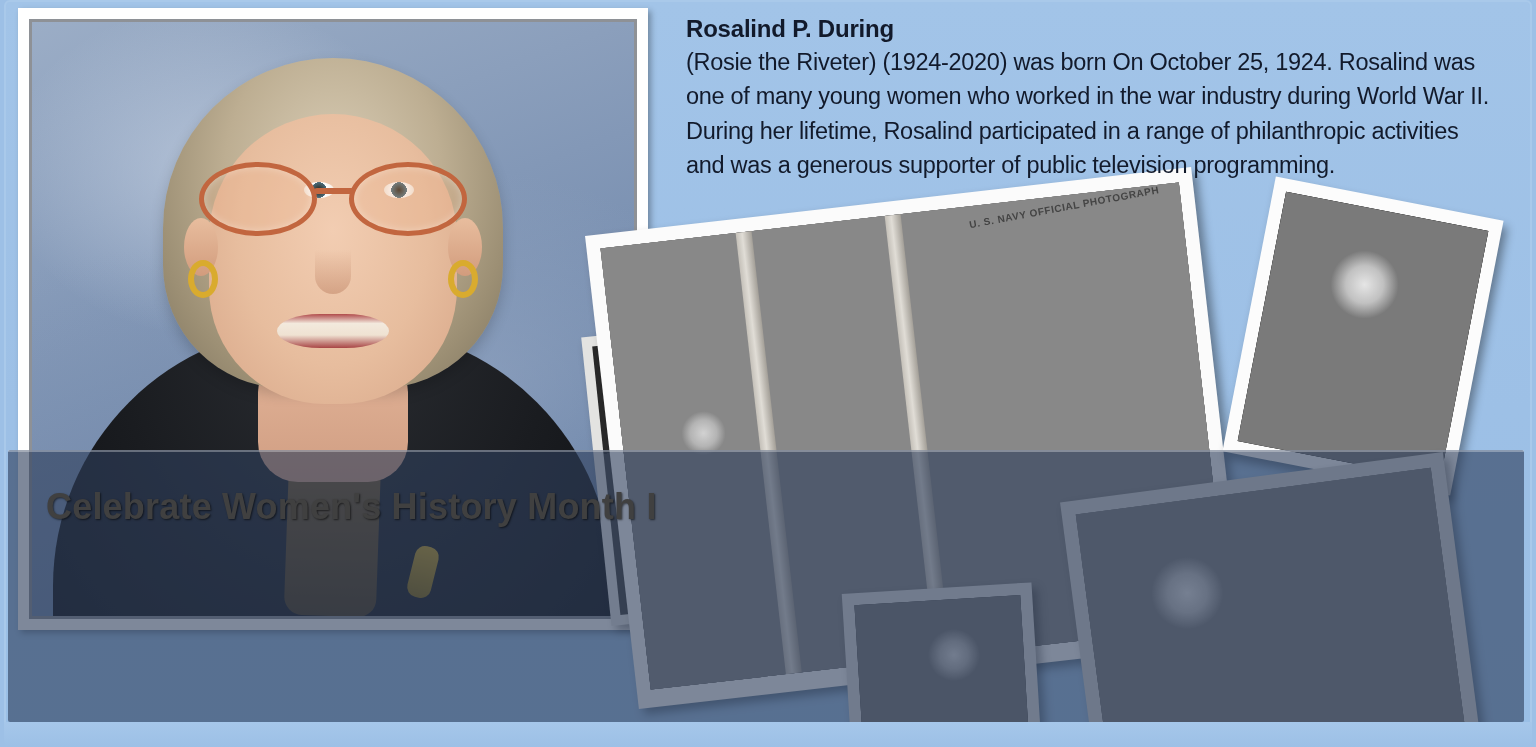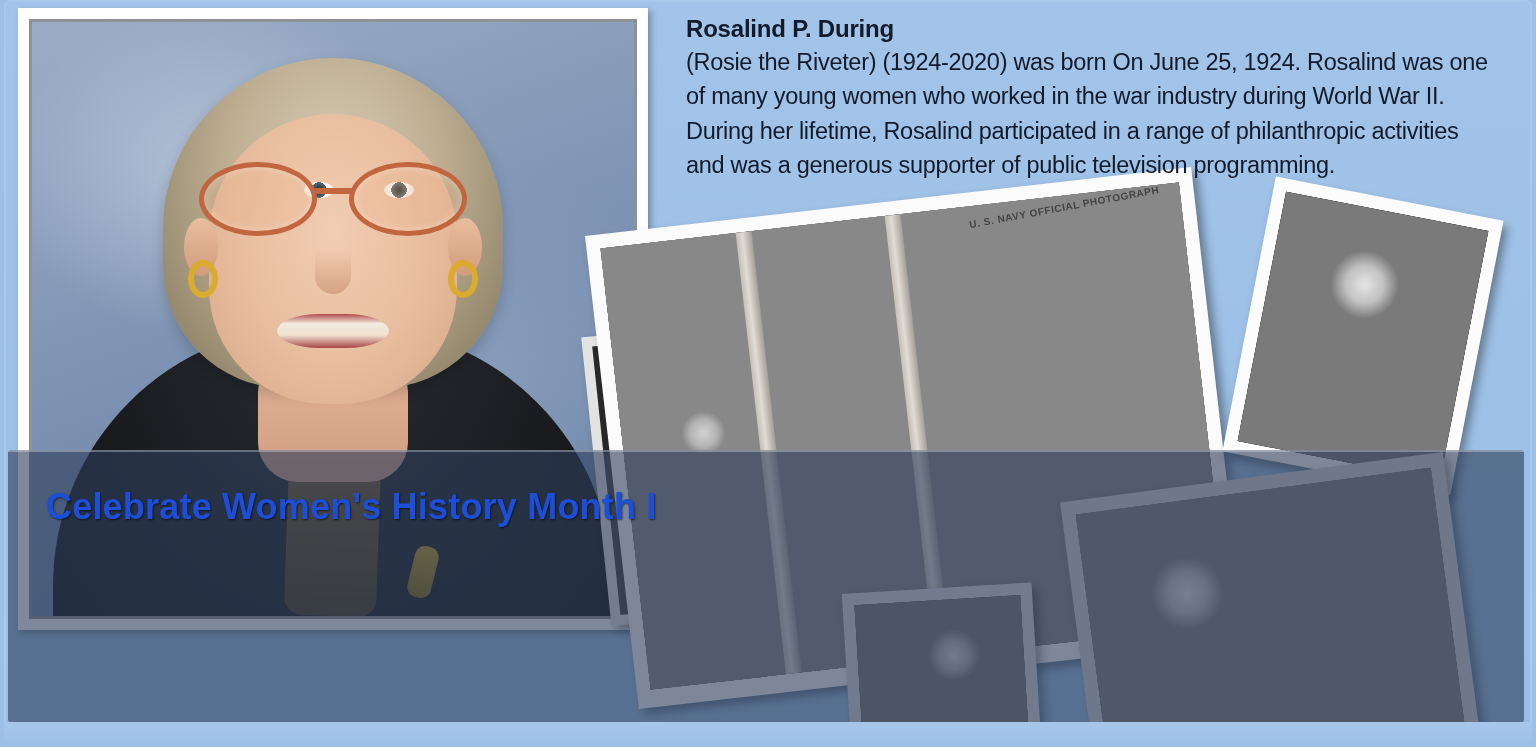--- a/index.html
+++ b/index.html
@@ -280,21 +280,21 @@
   }
   .caption-band .hairline {
     position:absolute; left:0; right:0; top:0; height:2px;
     background: rgba(255,255,255,0.30);
   }
   .caption-title {
     position: absolute;
     left: 46px;
     top: 486px;
     z-index: 9;
-    color: #1d4ed8;
+    color: #404040;
     font-size: 36px;
     font-weight: bold;
     letter-spacing: 0.2px;
     white-space: nowrap;
     text-shadow: 1px 1px 2px rgba(0,0,0,0.55);
   }
 
   
   .bottom-strip {
     position:absolute; left:4px; right:4px; bottom:0; height:25px;
@@ -358,21 +358,21 @@
     </div>
 
     <div class="photo p-sm">
       <div class="img"></div>
     </div>
 
   </div>
 
   <div class="text-block">
     <div class="head">Rosalind P. During</div>
-    <div class="body">(Rosie the Riveter) (1924-2020) was born On June 25, 1924. Rosalind was one of many young women who worked in the war industry during World War II.  During her lifetime, Rosalind participated in a range of philanthropic activities and was a generous supporter of public television programming.</div>
+    <div class="body">(Rosie the Riveter) (1924-2020) was born On October 25, 1924. Rosalind was one of many young women who worked in the war industry during World War II.  During her lifetime, Rosalind participated in a range of philanthropic activities and was a generous supporter of public television programming.</div>
   </div>
 
   <div class="caption-band">
     <div class="hairline"></div>
   </div>
   <div class="caption-title">Celebrate Women's History Month I</div>
 
   <div class="bottom-strip"></div>
 
 </div>

